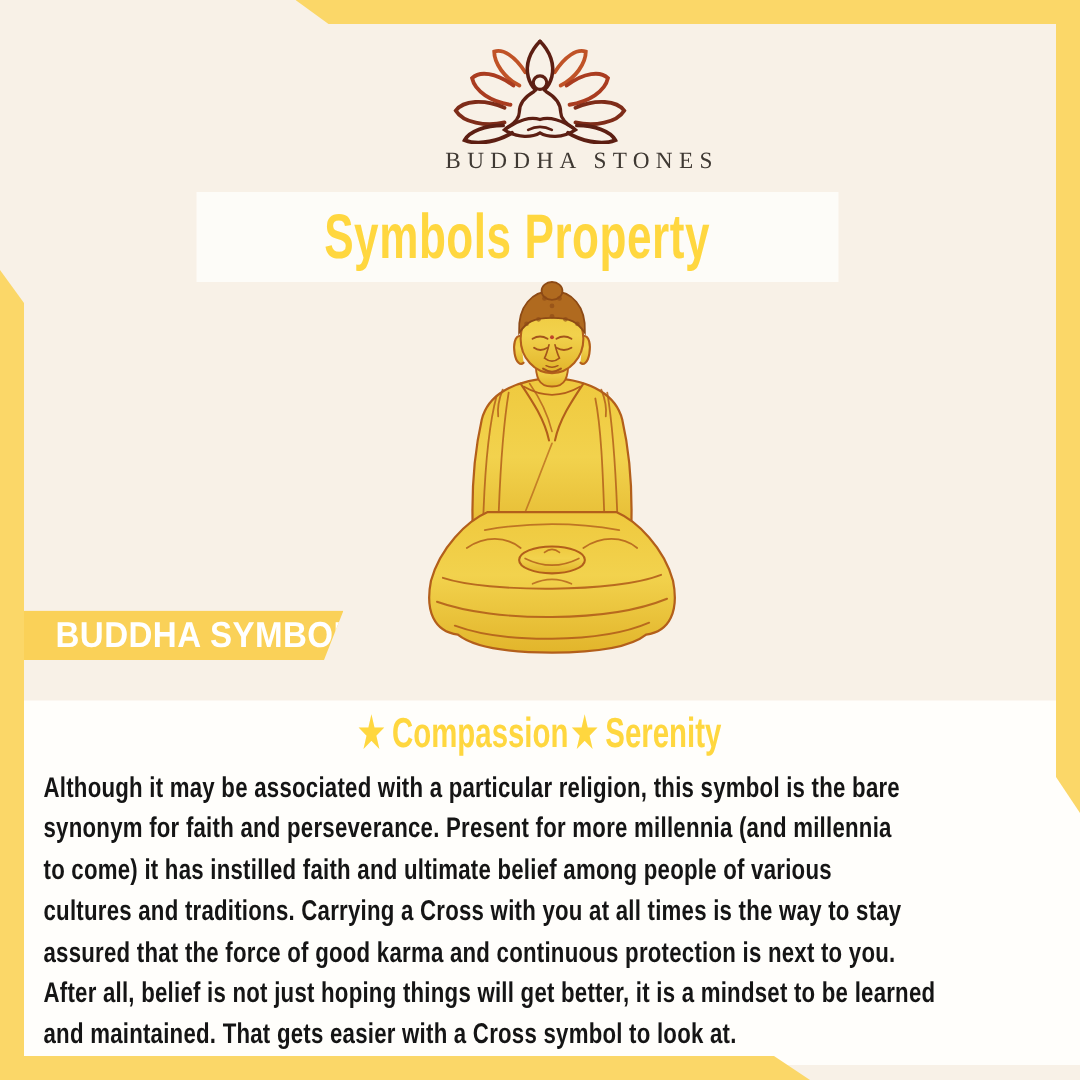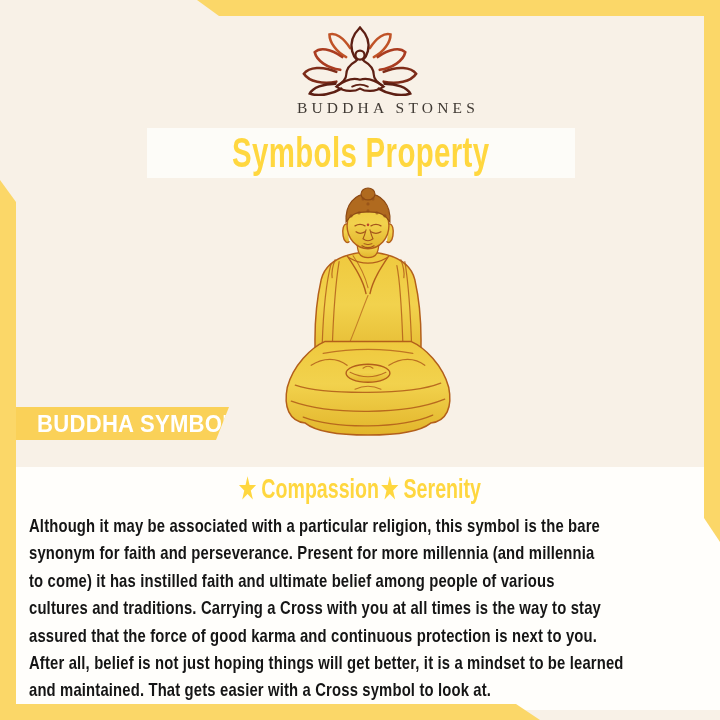--- a/index.html
+++ b/index.html
@@ -24,21 +24,21 @@
     clip-path:polygon(0 0,calc(100% - 24px) 0,100% 100%,0 100%);}
   
   .logo{position:absolute;left:296px;top:24px;width:128px;height:72px;}
   .brand-name{
     position:absolute;left:0;top:99px;width:100%;text-align:center;
     font-family:"Liberation Serif", serif;font-size:15.5px;font-weight:500;
     letter-spacing:4.2px;color:#3f3933;padding-left:28px;
   }
   
   .title-banner{
-    position:absolute;left:147px;top:128px;width:428px;height:50px;
+    position:absolute;left:131px;top:128px;width:428px;height:60px;
     background:var(--banner_white,#fdfcf8);
     display:flex;align-items:center;justify-content:center;
   }
   .title-banner .txt{
     display:inline-block;transform:scaleX(0.70);transform-origin:50% 50%;
     font-size:42px;font-weight:700;color:var(--text_yellow,#ffd73f);
     white-space:nowrap;letter-spacing:0.5px;
   }
   
   .buddha{position:absolute;left:275px;top:186px;width:185px;height:254px;}

